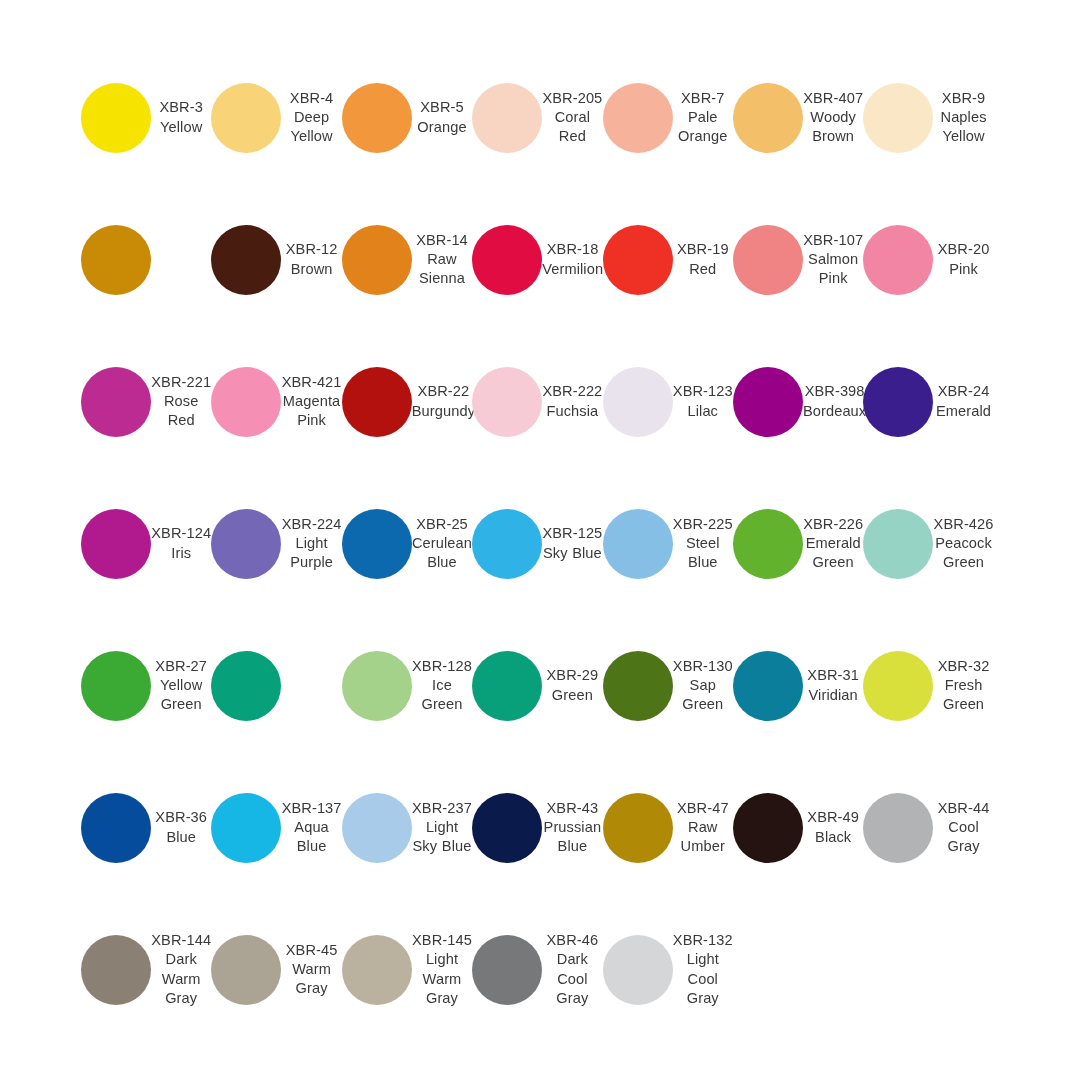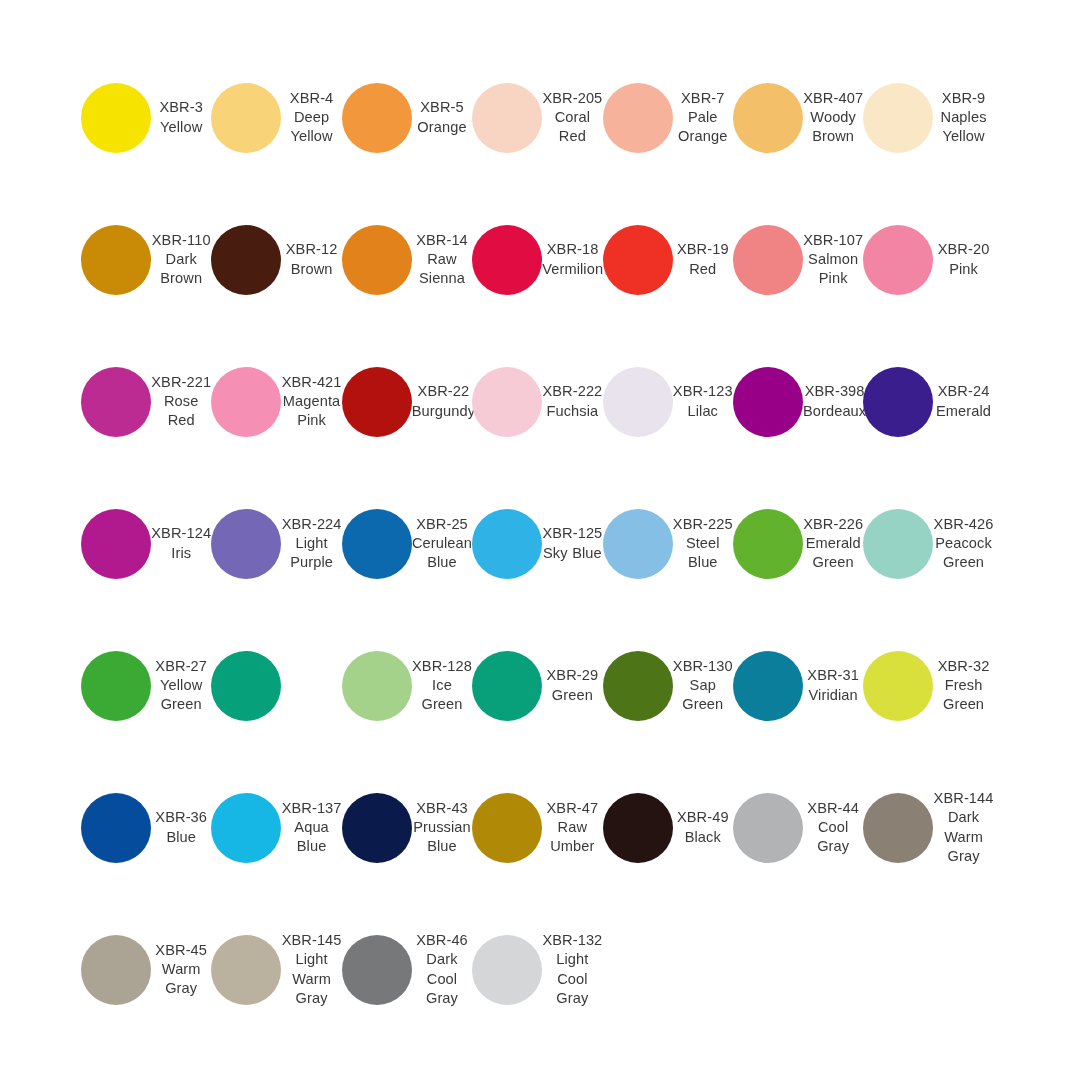--- a/index.html
+++ b/index.html
@@ -126,24 +126,20 @@
       </div>
       <div class="swatch-cell">
         <div class="swatch-dot" style="background: rgb(250, 231, 198);"></div>
         <div class="swatch-label">
           <span class="code">XBR-9</span>
           <span class="name">Naples Yellow</span>
         </div>
       </div>
       <div class="swatch-cell">
         <div class="swatch-dot" style="background: rgb(201, 138, 6);"></div>
-        <div class="swatch-label">
-          <span class="code">XBR-110</span>
-          <span class="name">Dark Brown</span>
-        </div>
       </div>
       <div class="swatch-cell">
         <div class="swatch-dot" style="background: rgb(72, 28, 14);"></div>
         <div class="swatch-label">
           <span class="code">XBR-12</span>
           <span class="name">Brown</span>
         </div>
       </div>
       <div class="swatch-cell">
         <div class="swatch-dot" style="background: rgb(225, 130, 26);"></div>
@@ -328,20 +324,24 @@
         </div>
       </div>
       <div class="swatch-cell">
         <div class="swatch-dot" style="background: rgb(22, 182, 229);"></div>
         <div class="swatch-label">
           <span class="code">XBR-137</span>
           <span class="name">Aqua Blue</span>
         </div>
       </div>
       <div class="swatch-cell">
+        <div class="swatch-dot" style="background: rgb(167, 203, 232);"></div>
+        <div class="swatch-label flow"><span class="code">XBR-237</span> <span class="name">Light Sky Blue</span></div>
+      </div>
+      <div class="swatch-cell">
         <div class="swatch-dot" style="background: rgb(10, 26, 74);"></div>
         <div class="swatch-label">
           <span class="code">XBR-43</span>
           <span class="name">Prussian Blue</span>
         </div>
       </div>
       <div class="swatch-cell">
         <div class="swatch-dot" style="background: rgb(176, 138, 6);"></div>
         <div class="swatch-label">
           <span class="code">XBR-47</span>

